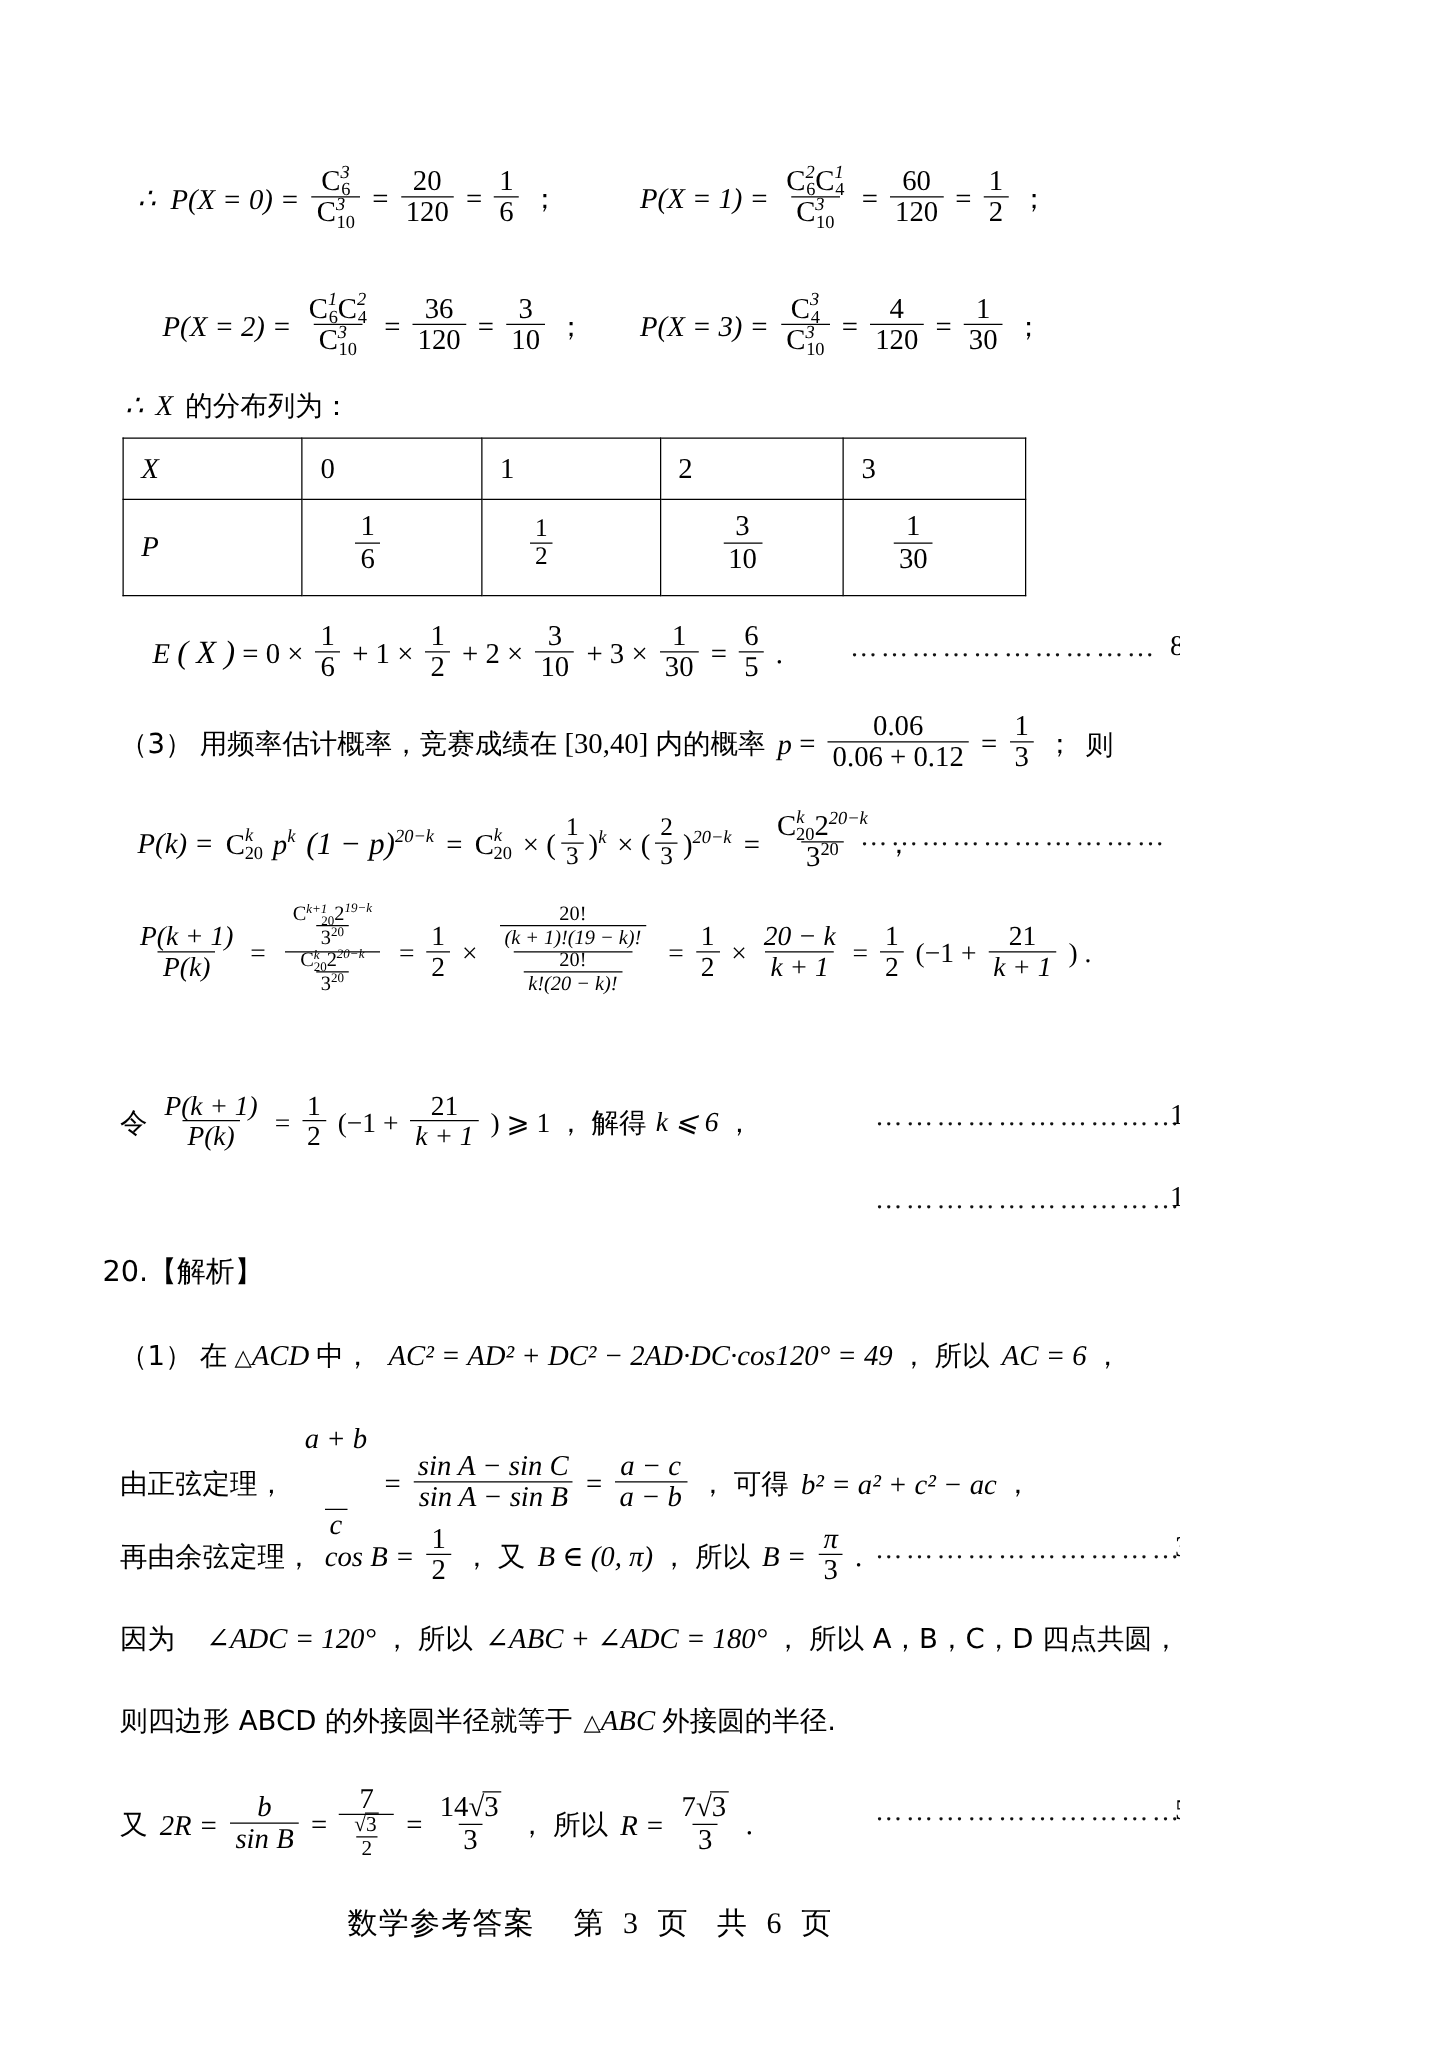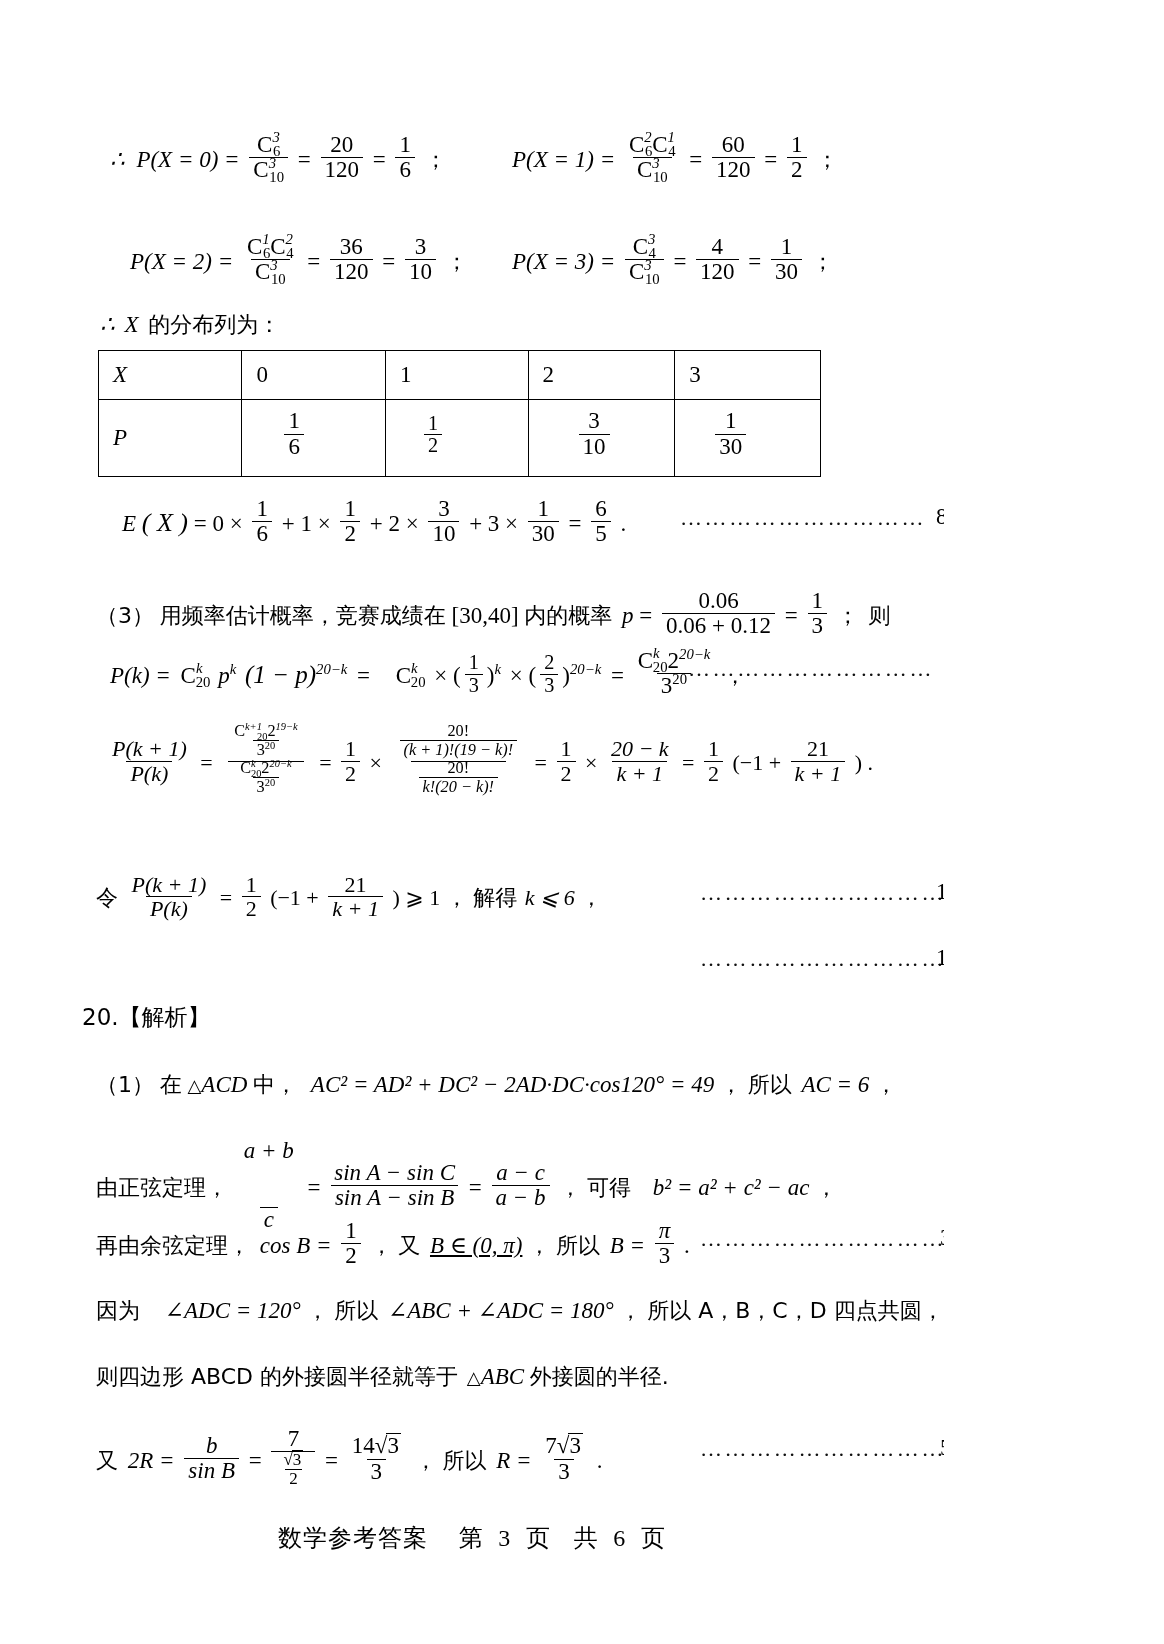--- a/index.html
+++ b/index.html
@@ -211,21 +211,21 @@
       <span class="den">5</span>
     </span>
     <span>.</span>
   </div>
   <div class="dots" style="left:680px;top:505px;">…………………………</div>
   <div class="score" style="left:936px;top:503px;">
     <span>8</span>
     <span class="cn">分</span>
   </div>
 
-  <div class="ln" style="left:96px;top:572px;font-size:23px;margin-top:20px;">
+  <div class="ln" style="left:96px;top:572px;font-size:23px;">
     <span class="cn">（3）</span>
     <span class="cn">用频率估计概率，竞赛成绩在</span>
     <span class="math">[30,40]</span>
     <span class="cn">内的概率</span>
     <span class="math it" style="margin-left:4px;">p</span>
     <span class="math">=</span>
     <span class="math frac">
       <span class="num">0.06</span>
       <span class="den">0.06 + 0.12</span>
     </span>
@@ -237,21 +237,21 @@
     <span class="cn">；</span>
     <span class="cn" style="margin-left:4px;">则</span>
   </div>
 
   <div class="ln math" style="left:110px;top:652px;">
     <span class="it">P(k) =</span>
     <span class="comb" style="margin-left:4px;"><span class="base">C</span><span class="sup">k</span><span class="sub">20</span></span>
     <span class="it" style="margin-left:2px;">p</span><sup class="s it">k</sup>
     <span class="it" style="margin-left:3px;font-size:25px;">(1 − p)</span><sup class="s it">20−k</sup>
     <span style="margin-left:4px;">=</span>
-    <span class="comb" style="margin-left:20px;"><span class="base">C</span><span class="sup">k</span><span class="sub">20</span></span>
+    <span class="comb" style="margin-left:4px;"><span class="base">C</span><span class="sup">k</span><span class="sub">20</span></span>
     <span style="margin-left:3px;">×</span>
     <span>(<span class="frac sm">
           <span class="num">1</span>
           <span class="den">3</span>
         </span>)<sup class="s it">k</sup></span>
     <span style="margin-left:3px;">×</span>
     <span>(<span class="frac sm">
           <span class="num">2</span>
           <span class="den">3</span>
         </span>)<sup class="s it">20−k</sup></span>
@@ -393,34 +393,34 @@
       <span class="num it">sin A − sin C</span>
       <span class="den it">sin A − sin B</span>
     </span>
     <span class="math">=</span>
     <span class="math frac">
       <span class="num it">a − c</span>
       <span class="den it">a − b</span>
     </span>
     <span class="cn">，</span>
     <span class="cn">可得</span>
-    <span class="math it" style="margin-left:16px;">b² = a² + c² − ac</span>
+    <span class="math it" style="margin-left:4px;">b² = a² + c² − ac</span>
     <span class="cn">，</span>
   </div>
 
   <div class="ln" style="left:96px;top:1222px;font-size:23px;">
     <span class="cn">再由余弦定理，</span>
     <span class="math it" style="margin-left:4px;">cos B =</span>
     <span class="math frac">
       <span class="num">1</span>
       <span class="den">2</span>
     </span>
     <span class="cn">，</span>
     <span class="cn">又</span>
-    <span class="math it" style="margin-left:4px;text-decoration:underline;">B ∈ (0, π)</span>
+    <span class="math it" style="margin-left:4px;">B ∈ (0, π)</span>
     <span class="cn">，</span>
     <span class="cn">所以</span>
     <span class="math it" style="margin-left:4px;">B =</span>
     <span class="math frac">
       <span class="num it">π</span>
       <span class="den">3</span>
     </span>
     <span class="math">.</span>
   </div>
   <div class="dots" style="left:700px;top:1226px;">…………………………</div>

